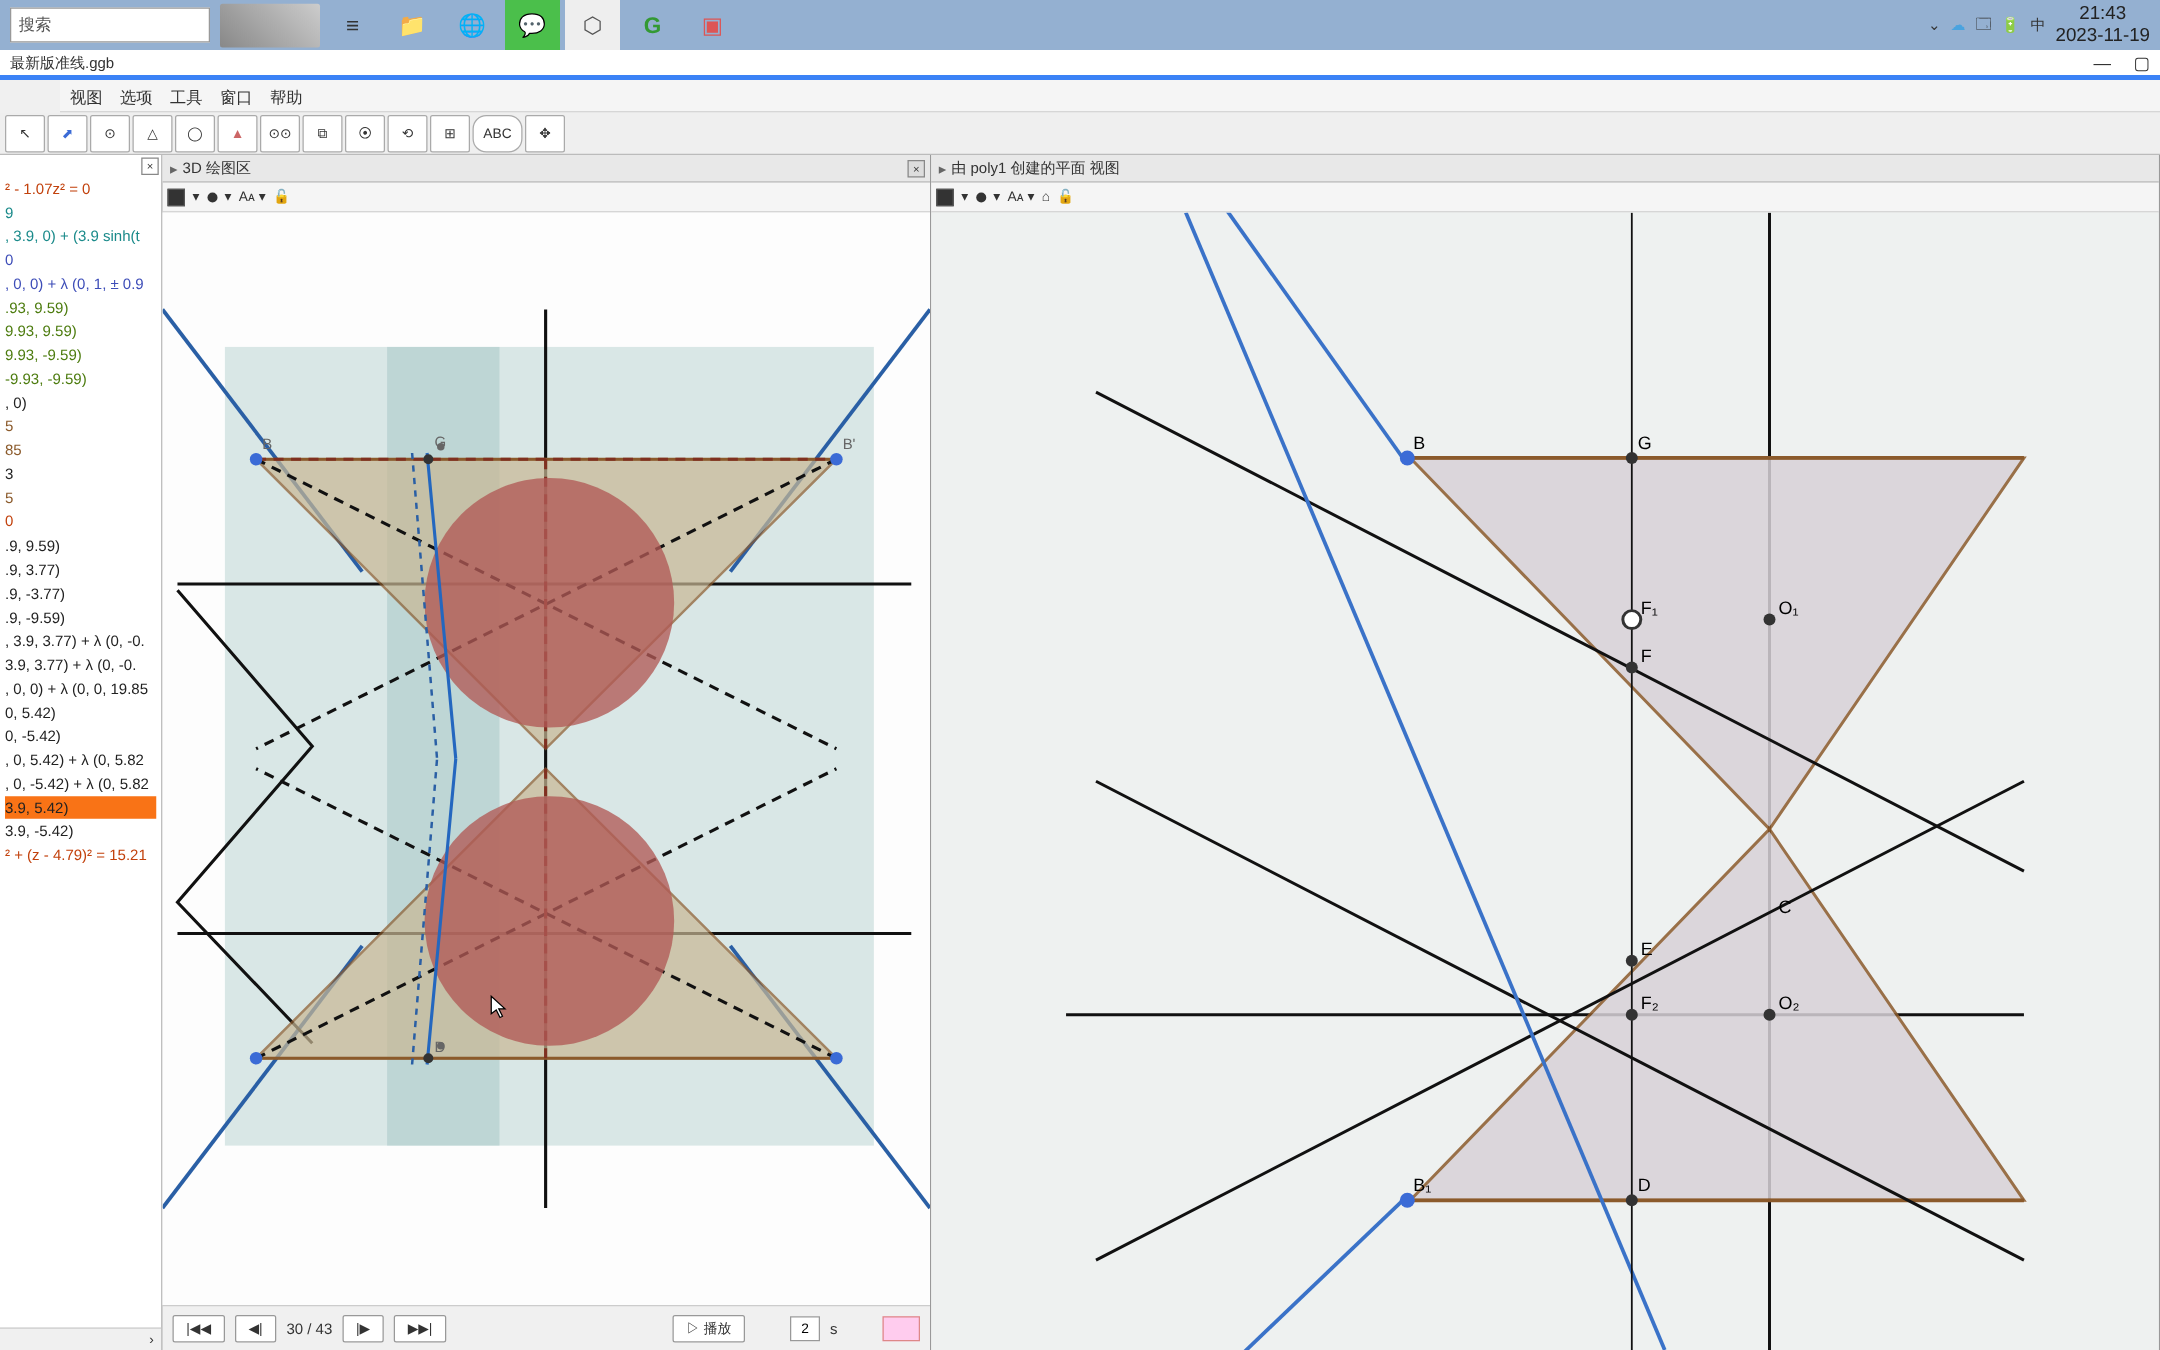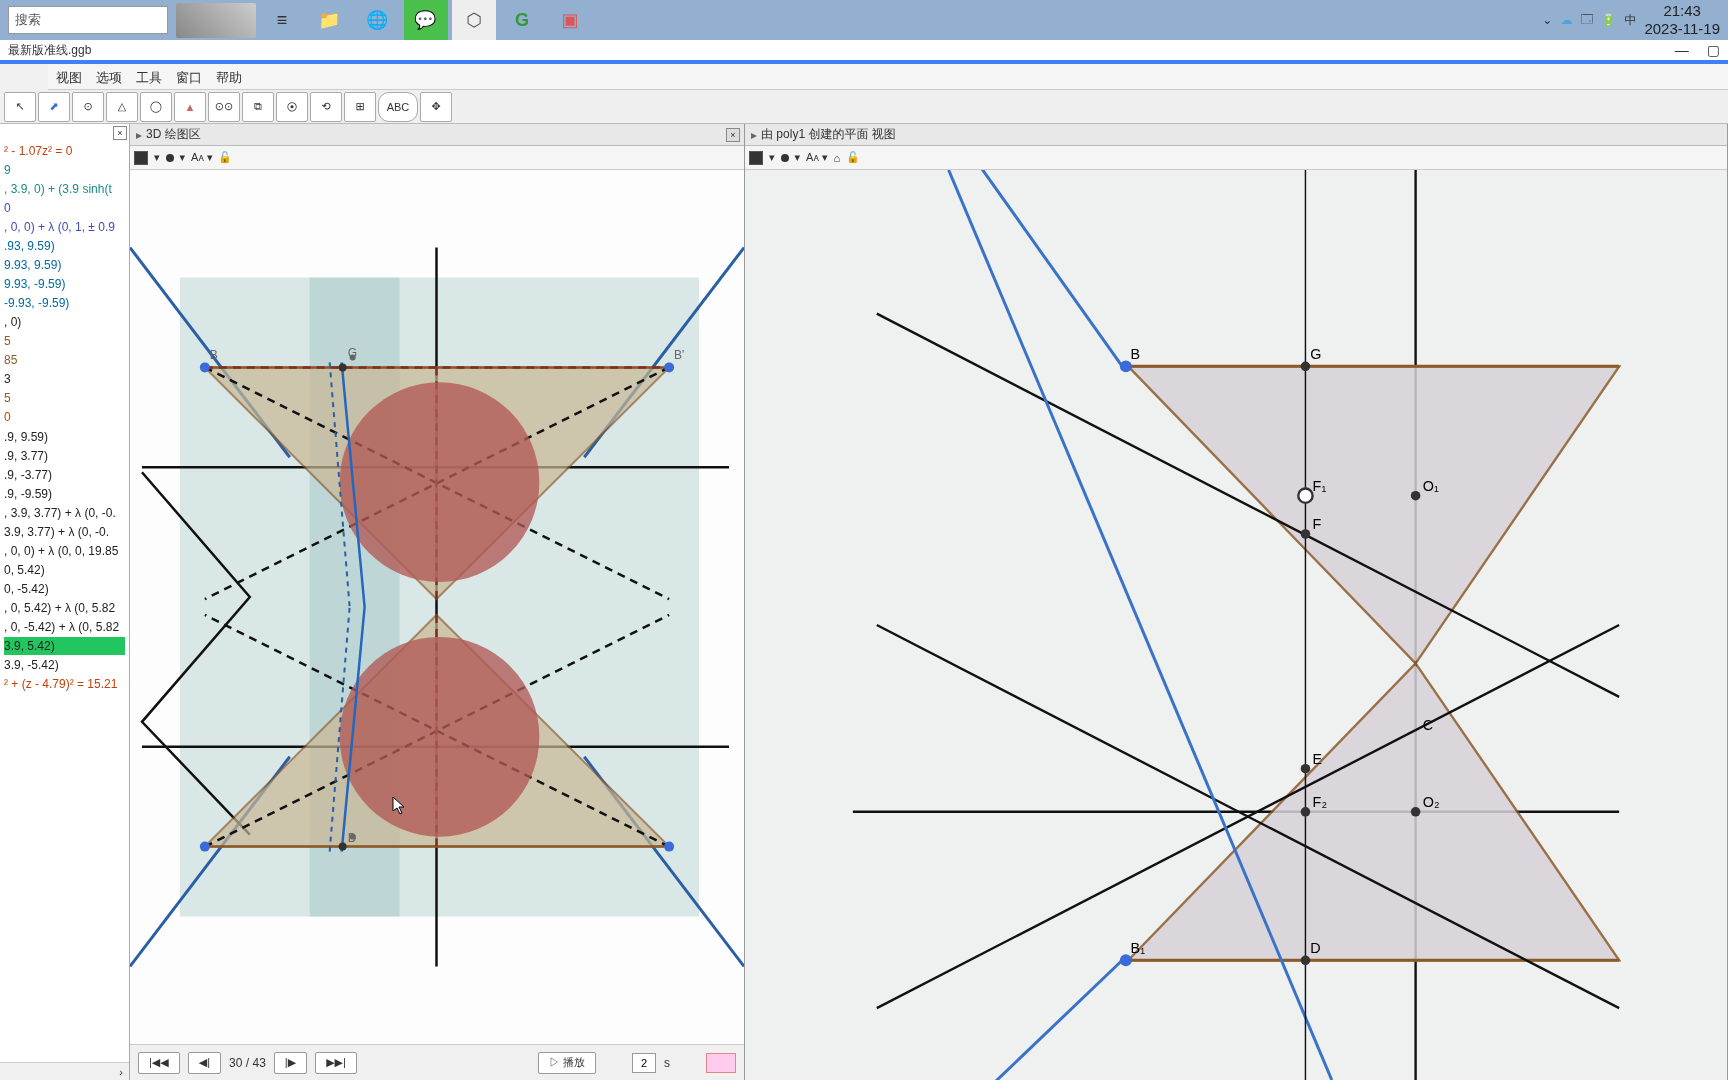--- a/index.html
+++ b/index.html
@@ -24,24 +24,24 @@
 
 .main-area { display: flex; height: calc(1080px - 40px - 24px - 26px - 34px); }
 
 .left-panel { width: 130px; background: #fff; border-right: 1px solid #aaa; position:relative; overflow:hidden;}
 .left-panel .close{position:absolute; top:2px; right:2px; width:14px;height:14px;border:1px solid #888;font-size:9px;display:flex;align-items:center;justify-content:center;}
 .alg-list{padding:18px 4px 4px 4px; font-size:12px; line-height:18px; font-family:"Segoe UI",Arial; }
 .alg-list div{white-space:nowrap; overflow:hidden; text-overflow:ellipsis; margin-bottom:1px;}
 .alg-list .c-red{color:#c2410c;}
 .alg-list .c-teal{color:#1a8a8a;}
 .alg-list .c-blue{color:#3d4db8;}
-.alg-list .c-purple{color:#0369a1;}
+.alg-list .c-purple{color:#4d7c0f;}
 .alg-list .c-black{color:#222;}
 .alg-list .c-brown{color:#8b5a2b;}
-.alg-list .sel{background:#22c55e;}
+.alg-list .sel{background:#f97316;}
 .hs{height:18px;background:#f0f0f0;border-top:1px solid #ccc;position:absolute;bottom:0;left:0;right:0;display:flex;justify-content:flex-end;align-items:center;font-size:11px;}
 
 .view-wrap { flex: 1; display: flex; }
 .panel { display: flex; flex-direction: column; border-right:1px solid #999;}
 .panel-3d { width: 615px; }
 .panel-2d { flex: 1; }
 
 .view-title { height: 22px; background: #e8e8e8; display: flex; align-items: center; padding: 0 6px; font-size: 12px; border-bottom: 1px solid #bbb; position:relative;}
 .view-title .vt-close{position:absolute; right:4px; width:14px;height:14px;border:1px solid #888;font-size:9px;display:flex;align-items:center;justify-content:center;background:#ddd;}
 .view-title .tri{margin-right:4px;color:#666;}

